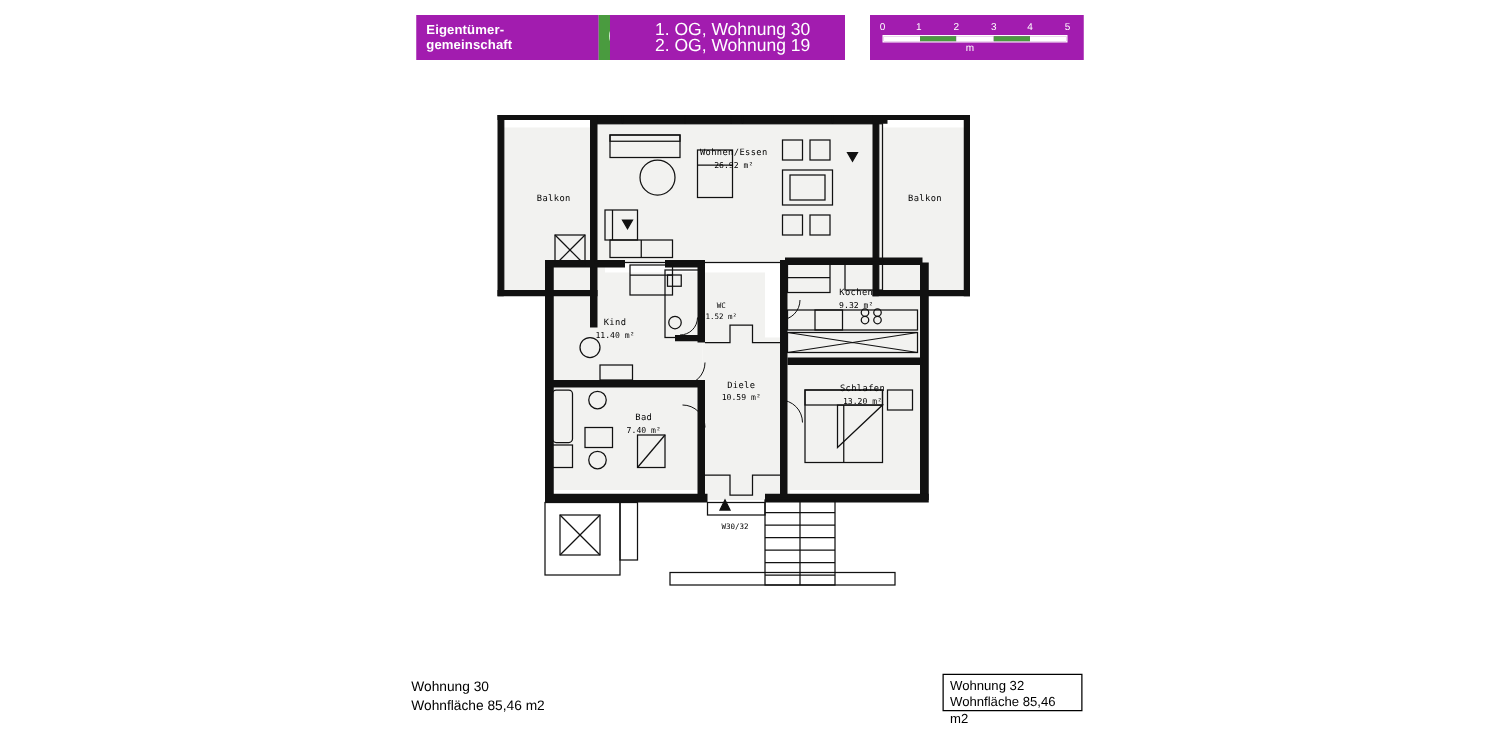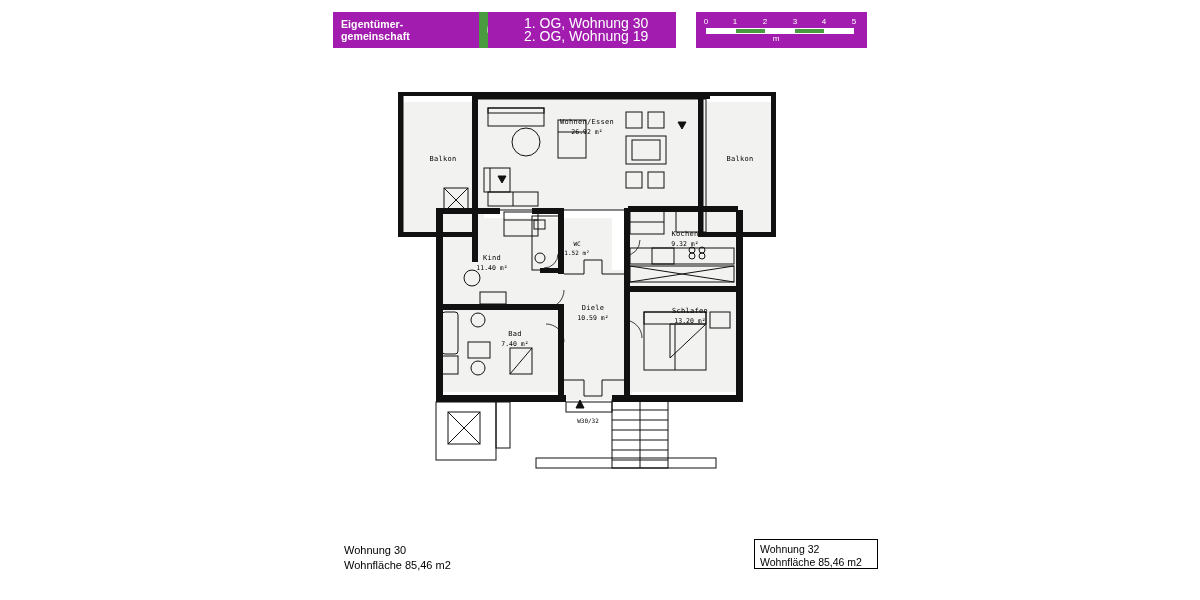--- a/index.html
+++ b/index.html
@@ -161,32 +161,32 @@
   .rm-small {
     font-family: "DejaVu Sans Mono", monospace;
     font-size: 6px;
     fill: #000000;
     text-anchor: middle;
   }
 
   
   #footer-left {
     position: absolute;
-    left: 344px;
+    left: 329px;
     top: 543px;
     width: 200px;
     font-size: 11px;
     line-height: 15px;
     color: #000000;
   }
   #footer-right {
     position: absolute;
     left: 754px;
     top: 539px;
-    width: 124px;
+    width: 112px;
     height: 30px;
     border: 1px solid #000000;
     box-sizing: border-box;
     padding: 3px 4px 0 5px;
     font-size: 10.5px;
     line-height: 13px;
     color: #000000;
   }
 </style>
 </head>

